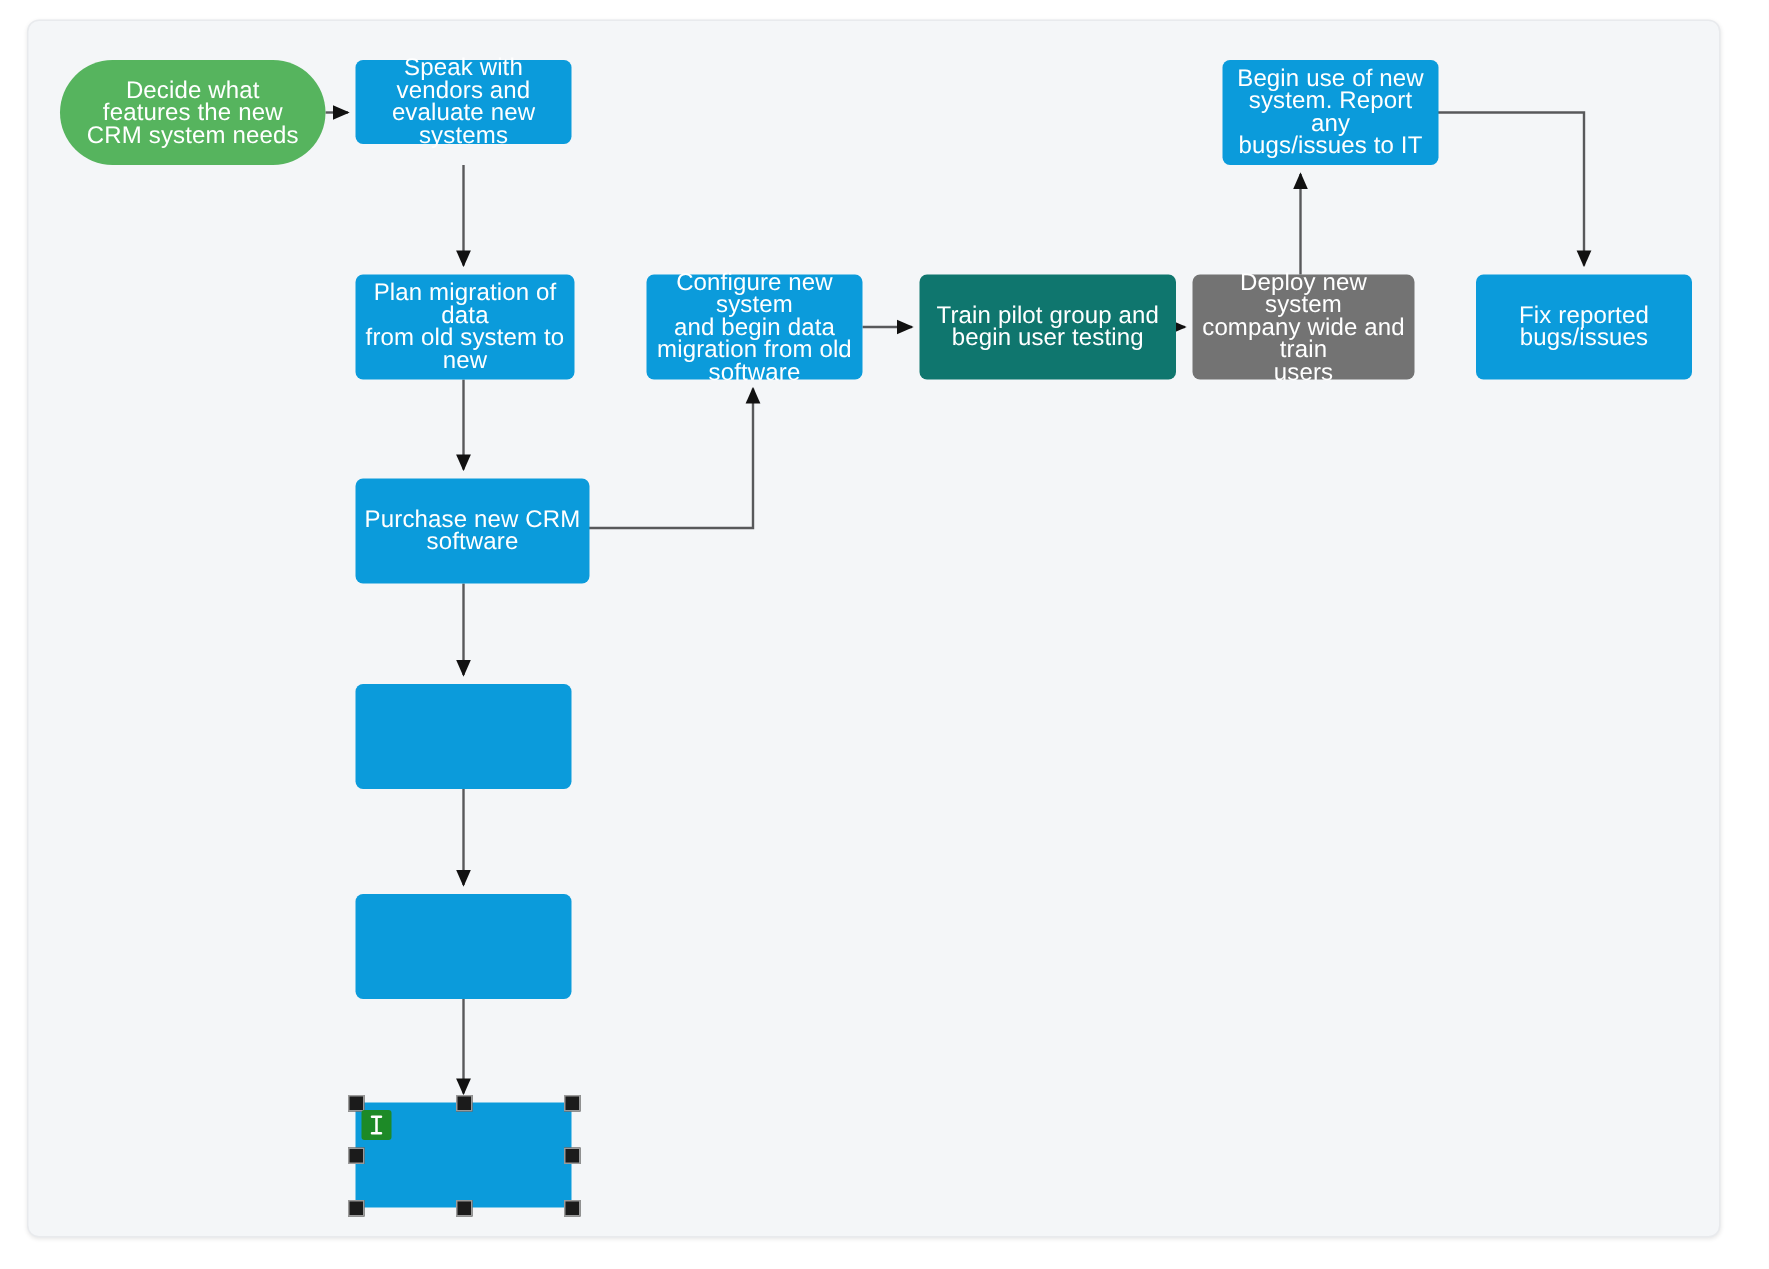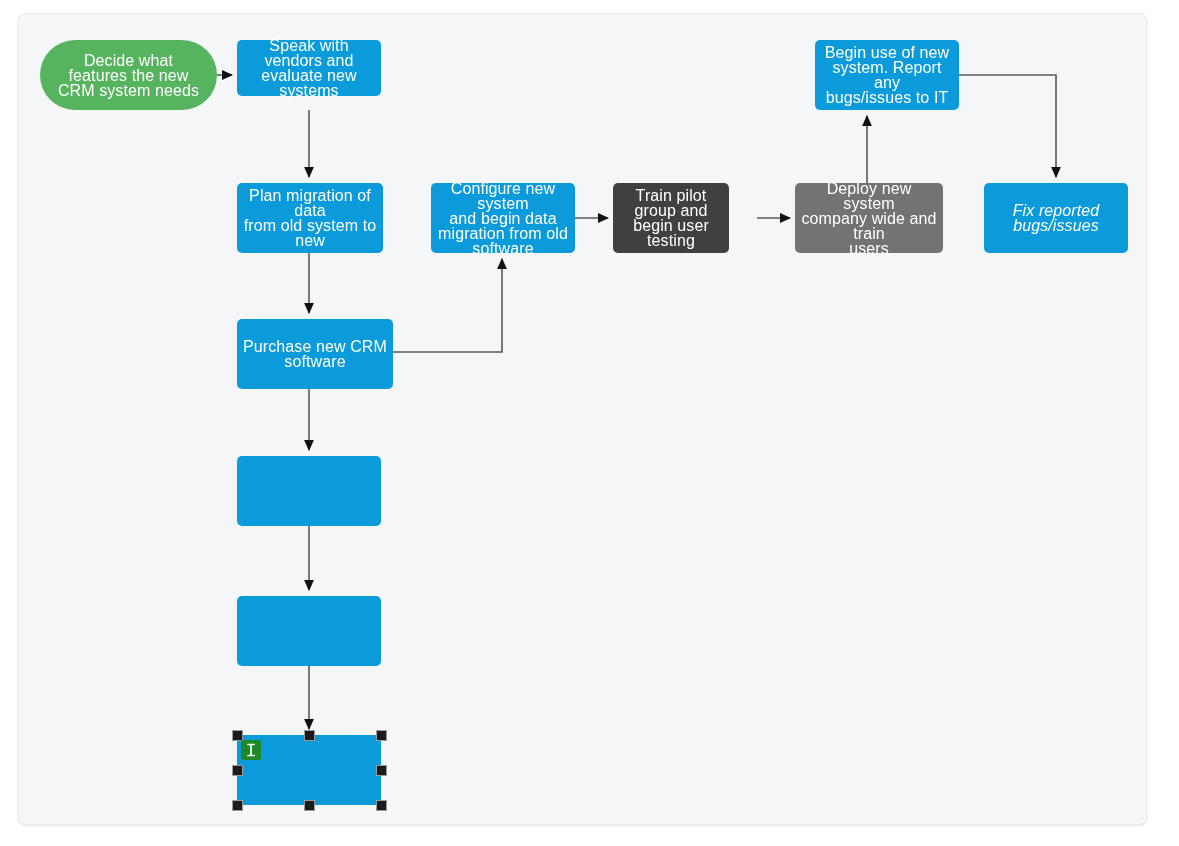--- a/index.html
+++ b/index.html
@@ -136,35 +136,35 @@
       </div>
       <div class="node process" style="left: 237px; top: 735px; width: 144px; height: 70px; background: rgb(11, 155, 219);">
         <span class="node-label"></span>
       </div>
       <div class="node process" style="left: 431px; top: 183px; width: 144px; height: 70px; background: rgb(11, 155, 219); align-items: center;">
         <span class="node-label">Configure new system
 and begin data
 migration from old
 software</span>
       </div>
-      <div class="node process" style="left: 613px; top: 183px; width: 116px; height: 70px; background: #404040;">
+      <div class="node process" style="left: 613px; top: 183px; width: 171px; height: 70px; background: #0f766e;">
         <span class="node-label">Train pilot group and
 begin user testing</span>
       </div>
       <div class="node process" style="left: 795px; top: 183px; width: 148px; height: 70px; background: #737373;">
         <span class="node-label">Deploy new system
 company wide and train
 users</span>
       </div>
       <div class="node process" style="left: 795px; top: 40px; width: 144px; height: 70px; background: rgb(11, 155, 219); margin-left: 20px;">
         <span class="node-label">Begin use of new
 system. Report any
 bugs/issues to IT</span>
       </div>
-      <div class="node process" style="left: 984px; top: 183px; width: 144px; height: 70px; background: rgb(11, 155, 219); font-style: italic;">
+      <div class="node process" style="left: 984px; top: 183px; width: 144px; height: 70px; background: rgb(11, 155, 219);">
         <span class="node-label">Fix reported
 bugs/issues</span>
       </div>
     </div>
   <div id="selection-layer">
       <div class="handle" style="left: 231.5px; top: 729.5px; background: rgb(27, 27, 27); border-color: rgb(154, 154, 154);"></div>
       <div class="handle" style="left: 303.5px; top: 729.5px; background: rgb(27, 27, 27); border-color: rgb(154, 154, 154);"></div>
       <div class="handle" style="left: 375.5px; top: 729.5px; background: rgb(27, 27, 27); border-color: rgb(154, 154, 154);"></div>
       <div class="handle" style="left: 231.5px; top: 764.5px; background: rgb(27, 27, 27); border-color: rgb(154, 154, 154);"></div>
       <div class="handle" style="left: 375.5px; top: 764.5px; background: rgb(27, 27, 27); border-color: rgb(154, 154, 154);"></div>

